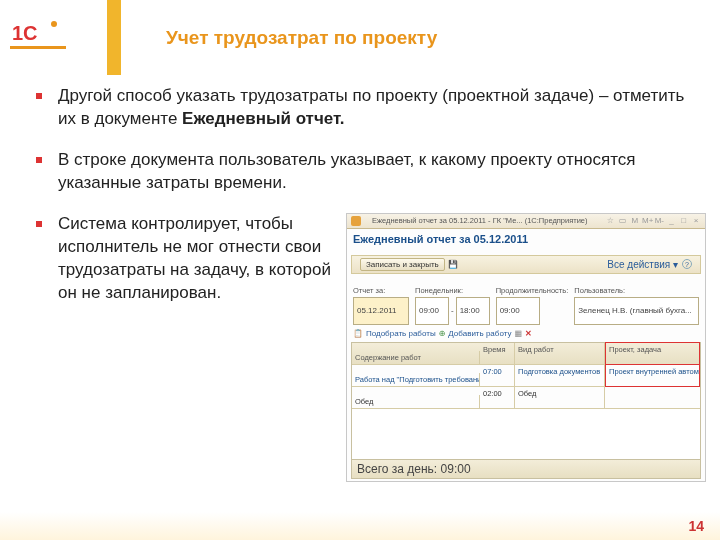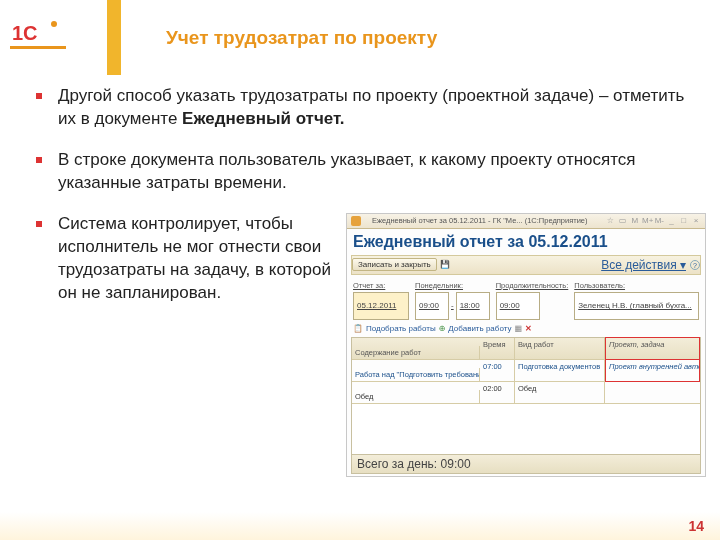--- a/index.html
+++ b/index.html
@@ -12,39 +12,39 @@
   .content { padding: 10px 28px 0 36px; }
   .bullet { display: flex; margin-bottom: 18px; font-size: 17px; line-height: 1.35; color: #222; }
   .sq { width: 6px; height: 6px; background: #d33; margin-top: 8px; margin-right: 16px; flex-shrink: 0; }
   .row2 { display: flex; }
   .row2 .bullet { flex: 0 0 300px; }
   .shot { width: 360px; border: 1px solid #c8c8c8; background: #fdfdfd; font-size: 8px; color: #333; margin-left: 10px; }
   .wt { background: linear-gradient(#f7f2e6,#ede4cf); border-bottom: 1px solid #c8b98f; padding: 2px 4px; display: flex; align-items: center; gap: 11px; }
   .wt .wicon { width: 10px; height: 10px; background: #e6a23c; border-radius: 2px; }
   .wt .txt { flex: 1; color: #555; font-size: 7.5px; }
   .wt .btns span { display: inline-block; width: 10px; text-align: center; color: #999; font-size: 8px; }
-  .doch { color: #1a4f8a; font-weight: bold; font-size: 16px; padding: 4px 6px 2px; }
-  .tbar { background: linear-gradient(#f7f2e0,#ece2c7); border: 1px solid #d4c99c; margin: 2px 4px; padding: 2px 0; display: flex; align-items: center; }
+  .doch { color: #1a4f8a; font-weight: bold; font-size: 11px; padding: 4px 6px 2px; }
+  .tbar { background: linear-gradient(#f7f2e0,#ece2c7); border: 1px solid #d4c99c; margin: 8px 4px; padding: 2px 8px; display: flex; align-items: center; }
   .tbar .btn { background: linear-gradient(#fdf9ec,#e9e0c5); border: 1px solid #c2b584; border-radius: 2px; padding: 1px 5px; font-size: 8px; color: #333; margin-right: 4px; }
   .tbar .sep { flex: 1; }
-  .tbar .lnk { color: #2a5c9a; font-size: 12px; cursor: pointer; text-decoration: underline; }
+  .tbar .lnk { color: #2a5c9a; font-size: 10px; cursor: pointer; }
   .tbar .q { width: 10px; height: 10px; border: 1px solid #8ab; border-radius: 50%; color: #2a5c9a; text-align: center; line-height: 9px; font-size: 7px; margin-left: 4px; }
-  .frow { display: flex; padding: 4px 6px 2px; gap: 6px; font-size: 8px; color: #444; text-decoration: underline; }
+  .frow { display: flex; padding: 4px 6px 2px; gap: 6px; font-size: 8px; color: #444; }
   .frow .col { display: flex; flex-direction: column; gap: 2px; }
   .frow label { font-size: 7.5px; color: #555; }
   .in { border: 1px solid #b8ad85; background: #fff; padding: 2px 3px; font-size: 8px; height: 28px; display: flex; align-items: center; }
   .in.hl { background: #fdf1c9; }
   .tbar2 { display: flex; align-items: center; gap: 3px; padding: 2px 6px; font-size: 8px; }
   .tbar2 .gr { color: #3a8a3a; }
   .tbar2 .rd { color: #c33; font-weight: bold; }
   .tbl { margin: 2px 4px; border: 1px solid #c8c0a0; }
   .trh, .tr { display: flex; font-size: 7.5px; }
   .trh { background: linear-gradient(#f3edd9,#e7dfc2); font-weight: normal; color: #555; }
   .tc { border-right: 1px solid #d6cca6; border-bottom: 1px solid #d6cca6; padding: 2px 3px; overflow: hidden; white-space: nowrap; }
-  .c1 { width: 128px; margin-top: 8px; } .c2 { width: 35px; } .c3 { width: 90px; } .c4 { width: 95px; border-right: none; font-style: italic; }
+  .c1 { width: 128px; margin-top: 8px; } .c2 { width: 35px; } .c3 { width: 90px; } .c4 { width: 95px; border-right: none; }
   .tr.sel .tc { color: #1a4f8a; }
   .hlh { border: 1.5px solid #d33; margin-top: -1px; }
   .blank { height: 50px; background: #fff; }
   .ftr { background: linear-gradient(#f3edd9,#e7dfc2); padding: 2px 5px; font-size: 12px; color: #444; border-top: 1px solid #c8c0a0; }
   .pfoot { position: absolute; bottom: 0; left: 0; right: 0; height: 28px; background: linear-gradient(#fff,#fff4dc); }
   .pnum { position: absolute; bottom: 6px; right: 16px; color: #c33; font-weight: bold; font-size: 14px; }
 </style>
 </head>
 <body>
 

